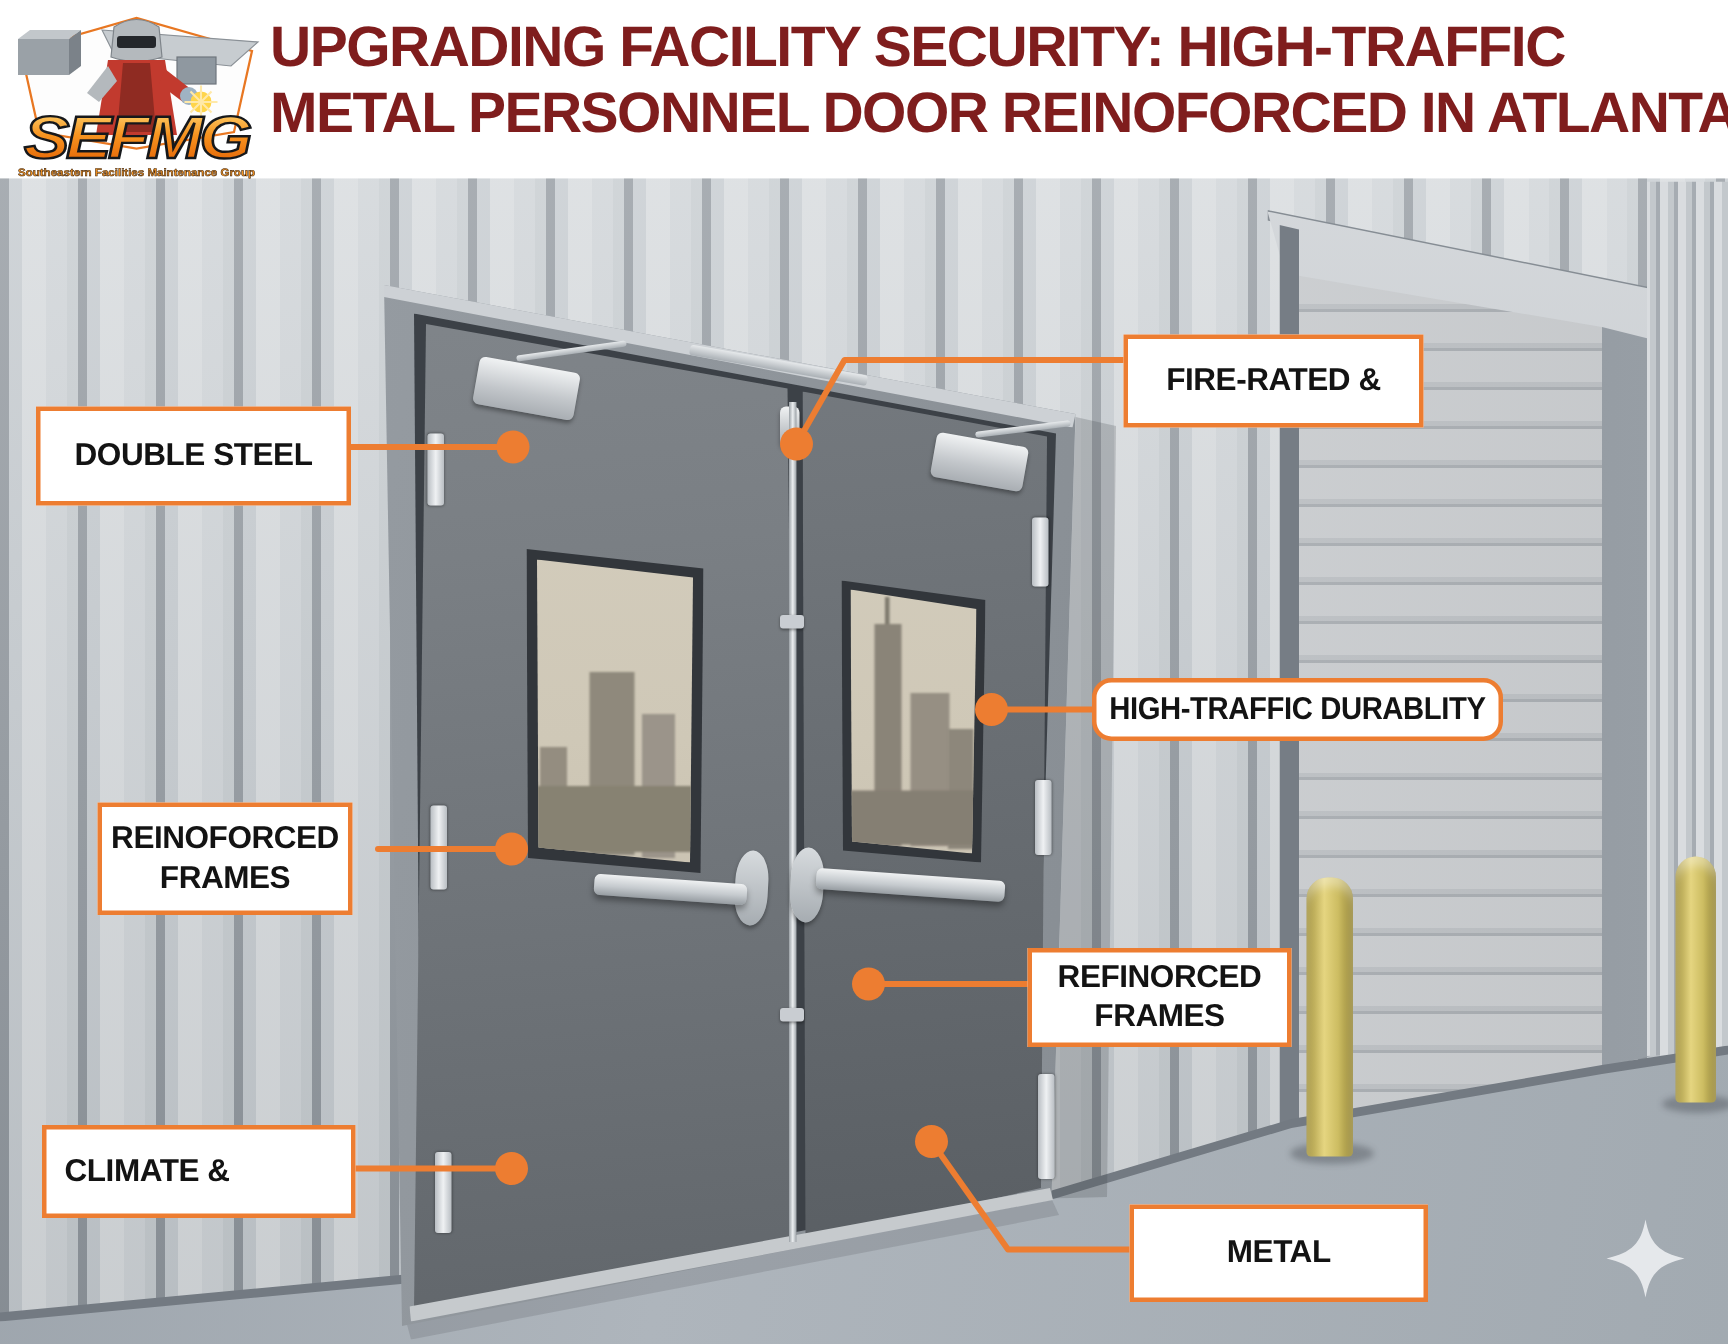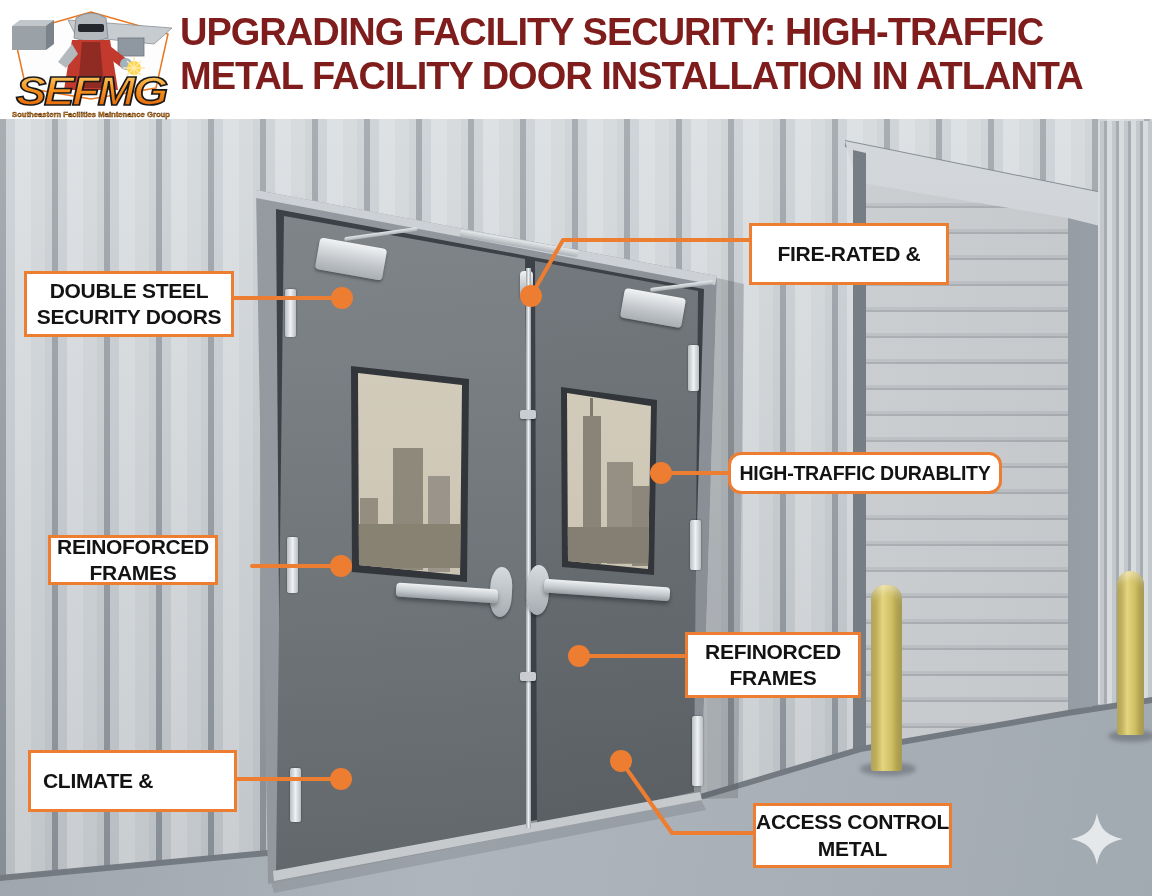--- a/index.html
+++ b/index.html
@@ -179,47 +179,45 @@
       <circle cx="661" cy="473" r="11"></circle>
         <circle cx="341" cy="566" r="11"></circle>
       <circle cx="579" cy="656" r="11"></circle>
         <circle cx="341" cy="779" r="11"></circle>
       <circle cx="621" cy="761" r="11"></circle>
     </g>
   </svg>
 
   <div class="co" style="left:24px;top:271px;width:210px;height:66px;">
     <span>DOUBLE STEEL</span>
-    <span>SECURITY DOORS</span>
   </div>
   <div class="co" style="left:749px;top:223px;width:200px;height:62px;">
     <span>FIRE-RATED &amp;</span>
   </div>
   <div class="co" style="left:728px;top:452px;width:274px;height:42px;border-radius:13px;">
     <span class="tight">HIGH-TRAFFIC DURABLITY</span>
   </div>
-  <div class="co" style="left:48px;top:535px;width:170px;height:50px;">
+  <div class="co" style="left:65px;top:535px;width:170px;height:75px;">
     <span>REINOFORCED</span>
     <span>FRAMES</span>
   </div>
   <div class="co" style="left:685px;top:632px;width:176px;height:66px;">
     <span>REFINORCED</span>
     <span>FRAMES</span>
   </div>
   <div class="co left" style="left:28px;top:750px;width:209px;height:62px;">
     <span>CLIMATE &amp;</span>
   </div>
   <div class="co" style="left:753px;top:803px;width:199px;height:65px;">
-    <span>ACCESS CONTROL</span>
     <span>METAL</span>
   </div>
 
   <div id="title">
     <span>UPGRADING FACILITY SECURITY: HIGH-TRAFFIC</span>
-    <span>METAL FACILITY DOOR INSTALLATION IN ATLANTA</span>
+    <span>METAL PERSONNEL DOOR REINOFORCED IN ATLANTA</span>
   </div>
 
   <svg id="logo" viewBox="0 0 170 118">
     <defs>
       <linearGradient id="lg" x1="0" y1="0" x2="0" y2="1">
         <stop offset="0" stop-color="#ffdf7e"></stop>
           <stop offset="0.45" stop-color="#f79420"></stop>
           <stop offset="1" stop-color="#e05a00"></stop>
       </linearGradient>
     </defs>

